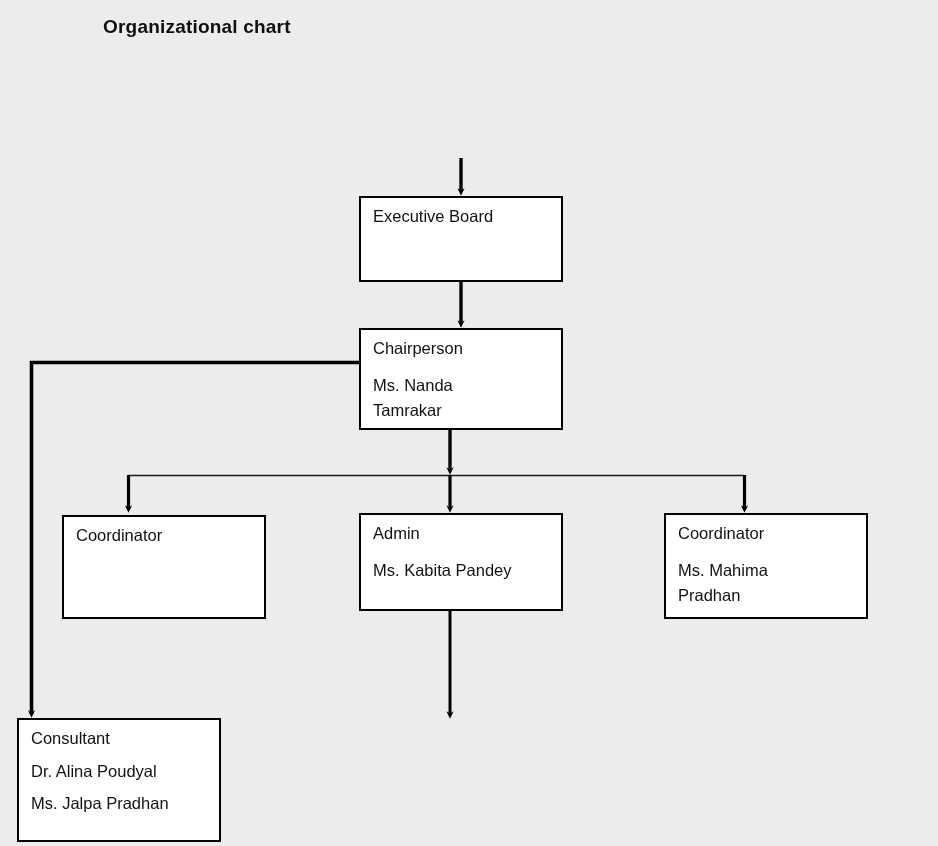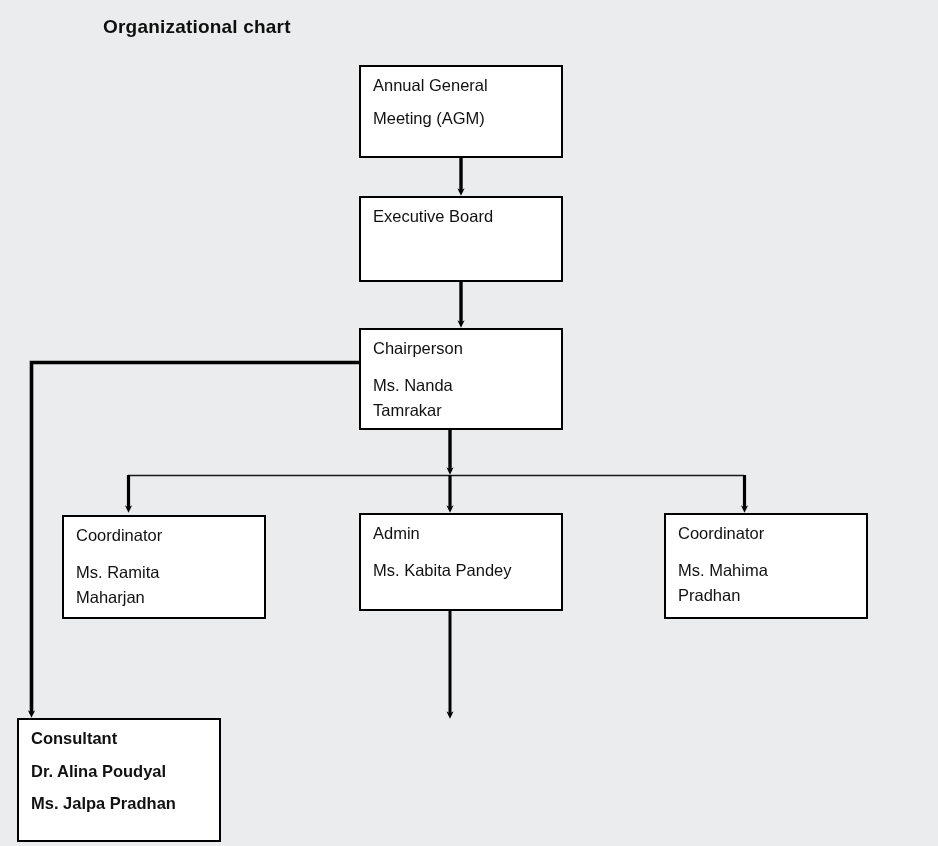--- a/index.html
+++ b/index.html
@@ -57,21 +57,21 @@
     line-height: 1.55;
   }
 
   
   #node-agm        { left: 359px; top: 65px;  width: 204px; height: 93px; }
   #node-board      { left: 359px; top: 196px; width: 204px; height: 86px; }
   #node-chair      { left: 359px; top: 328px; width: 204px; height: 102px; }
   #node-coord-left { left: 62px;  top: 515px; width: 204px; height: 104px; }
   #node-admin      { left: 359px; top: 513px; width: 204px; height: 98px; }
   #node-coord-right{ left: 664px; top: 513px; width: 204px; height: 106px; }
-  #node-consultant { left: 17px;  top: 718px; width: 204px; height: 124px; font-weight: bold; }
+  #node-consultant { left: 17px;  top: 718px; width: 204px; height: 124px; }
   #node-assistant  { left: 348px; top: 719px; width: 204px; height: 88px; }
 </style>
 </head>
 <body>
 
 <div id="chart-root">
 
   <div id="chart-title">Organizational chart</div>
 
   <svg id="connectors" viewBox="0 0 938 846" xmlns="http://www.w3.org/2000/svg">
@@ -93,39 +93,33 @@
 
     <line x1="450" y1="475" x2="450" y2="509" stroke="#000000" stroke-width="3.2" marker-end="url(#arrow)"></line>
 
     <line x1="744.5" y1="475" x2="744.5" y2="509" stroke="#000000" stroke-width="3.2" marker-end="url(#arrow)"></line>
 
     <line x1="450" y1="611" x2="450" y2="715" stroke="#000000" stroke-width="3.0" marker-end="url(#arrow)"></line>
 
     <polyline points="359,362.5 31.5,362.5 31.5,714" fill="none" stroke="#000000" stroke-width="3.6" marker-end="url(#arrow)"></polyline>
   </svg>
 
-  <div class="node" id="node-agm">
-    <span class="line">Annual General</span>
-    <span class="line">Meeting (AGM)</span>
-  </div>
 
   <div class="node" id="node-board">
     <span class="line">Executive Board</span>
   </div>
 
   <div class="node" id="node-chair">
     <span class="line">Chairperson</span>
     <span class="line tight">Ms. Nanda
 Tamrakar</span>
   </div>
 
   <div class="node" id="node-coord-left">
     <span class="line">Coordinator</span>
-    <span class="line tight">Ms. Ramita
-Maharjan</span>
   </div>
 
   <div class="node" id="node-admin">
     <span class="line">Admin</span>
     <span class="line tight">Ms. Kabita Pandey</span>
   </div>
 
   <div class="node" id="node-coord-right">
     <span class="line">Coordinator</span>
     <span class="line tight">Ms. Mahima

